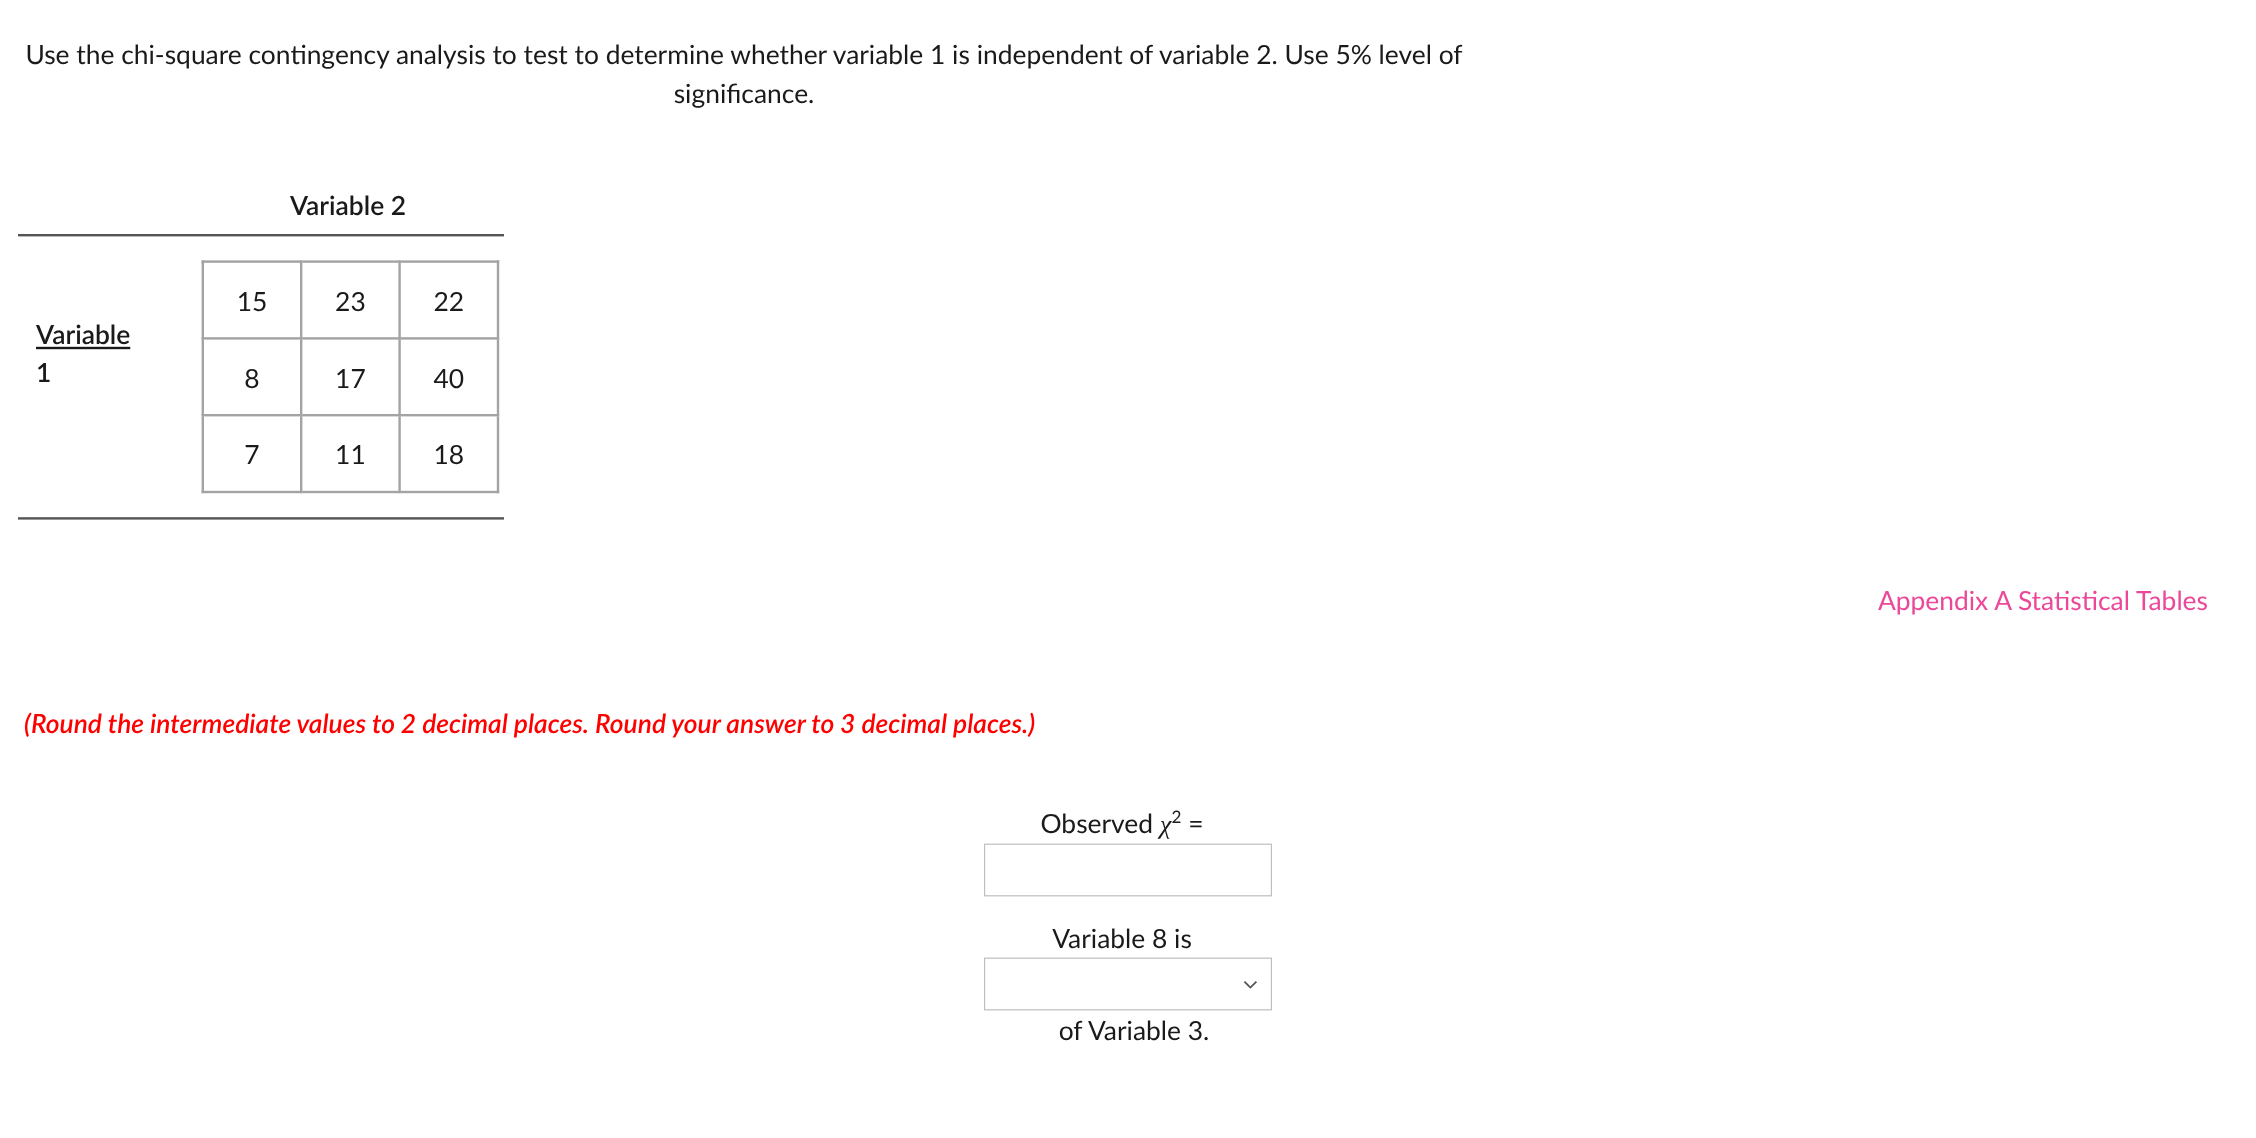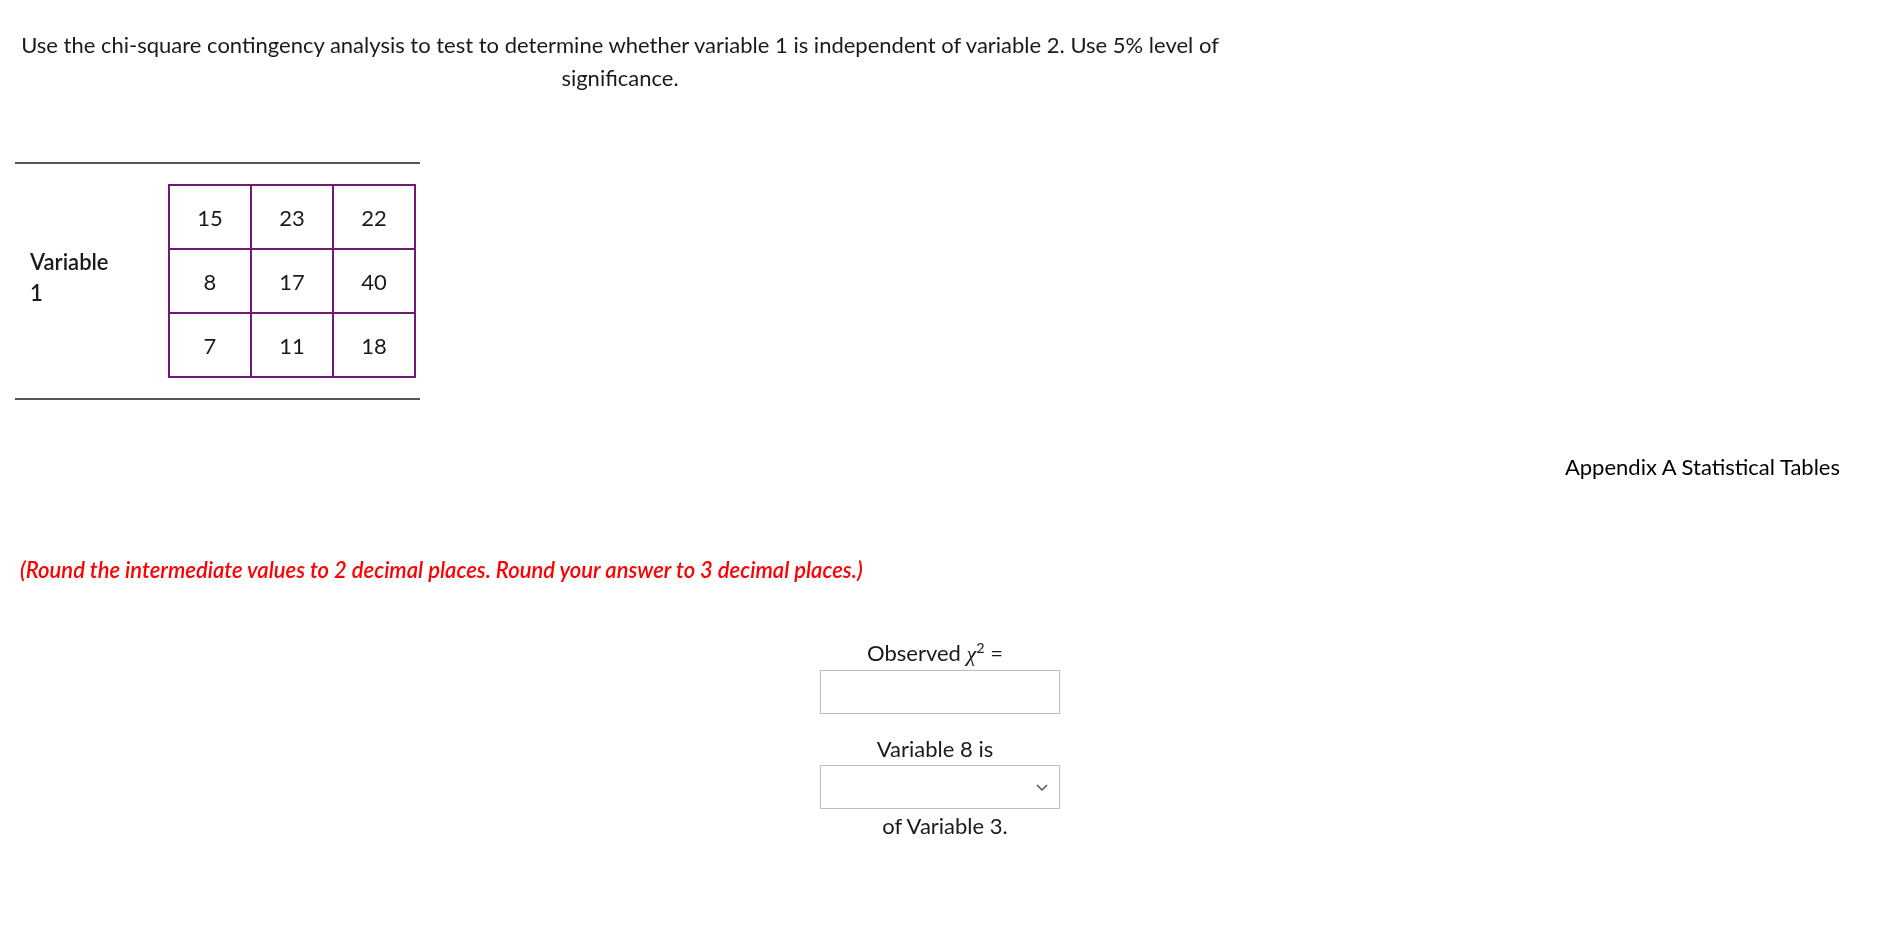--- a/index.html
+++ b/index.html
@@ -28,20 +28,21 @@
     }
     .var1-label {
       font-weight: 600;
       width: 130px;
       display: flex;
       flex-direction: column;
       justify-content: center;
     }
     .var1-label div:first-child {
       margin-bottom: -2px;
+      text-decoration: underline;
     }
     .table-right {
       position: relative;
     }
     .var2-label {
       font-weight: 600;
       text-align: center;
       width: 250px;
       margin: 0 auto 8px auto;
     }
@@ -56,35 +57,35 @@
       margin-top: 8px;
     }
     .hr-outer.bottom {
       margin-top: 20px;
     }
     table.data-table {
       border-collapse: collapse;
       margin-left: 8px;
     }
     table.data-table td {
-      border: 2px solid #701a75;
+      border: 2px solid #a3a3a3;
       width: 82px;
       height: 64px;
       text-align: center;
       vertical-align: middle;
       font-size: 22px;
     }
     .appendix-link {
       text-align: right;
       padding-right: 20px;
       margin-top: 50px;
       margin-bottom: 70px;
     }
     .appendix-link a {
-      color: #000000;
+      color: #ec4899;
       text-decoration: none;
       cursor: pointer;
     }
     .instruction {
       color: #ff0000;
       font-style: italic;
       font-weight: 600;
       margin-bottom: 50px;
     }
     .answer-row {
@@ -150,20 +151,21 @@
 <body>
 
 <div class="question-text">Use the chi-square contingency analysis to test to determine whether variable 1 is independent of variable 2. Use 5% level of significance.</div>
 
 <div class="table-wrapper">
   <div class="var1-label">
     <div>Variable</div>
     <div>1</div>
   </div>
   <div class="table-right">
+    <div class="var2-label">Variable 2</div>
     <hr class="hr-outer top">
     <table class="data-table">
       <tbody>
           <tr>
         <td>15</td>
         <td>23</td>
         <td>22</td>
       </tr>
       <tr>
         <td>8</td>

